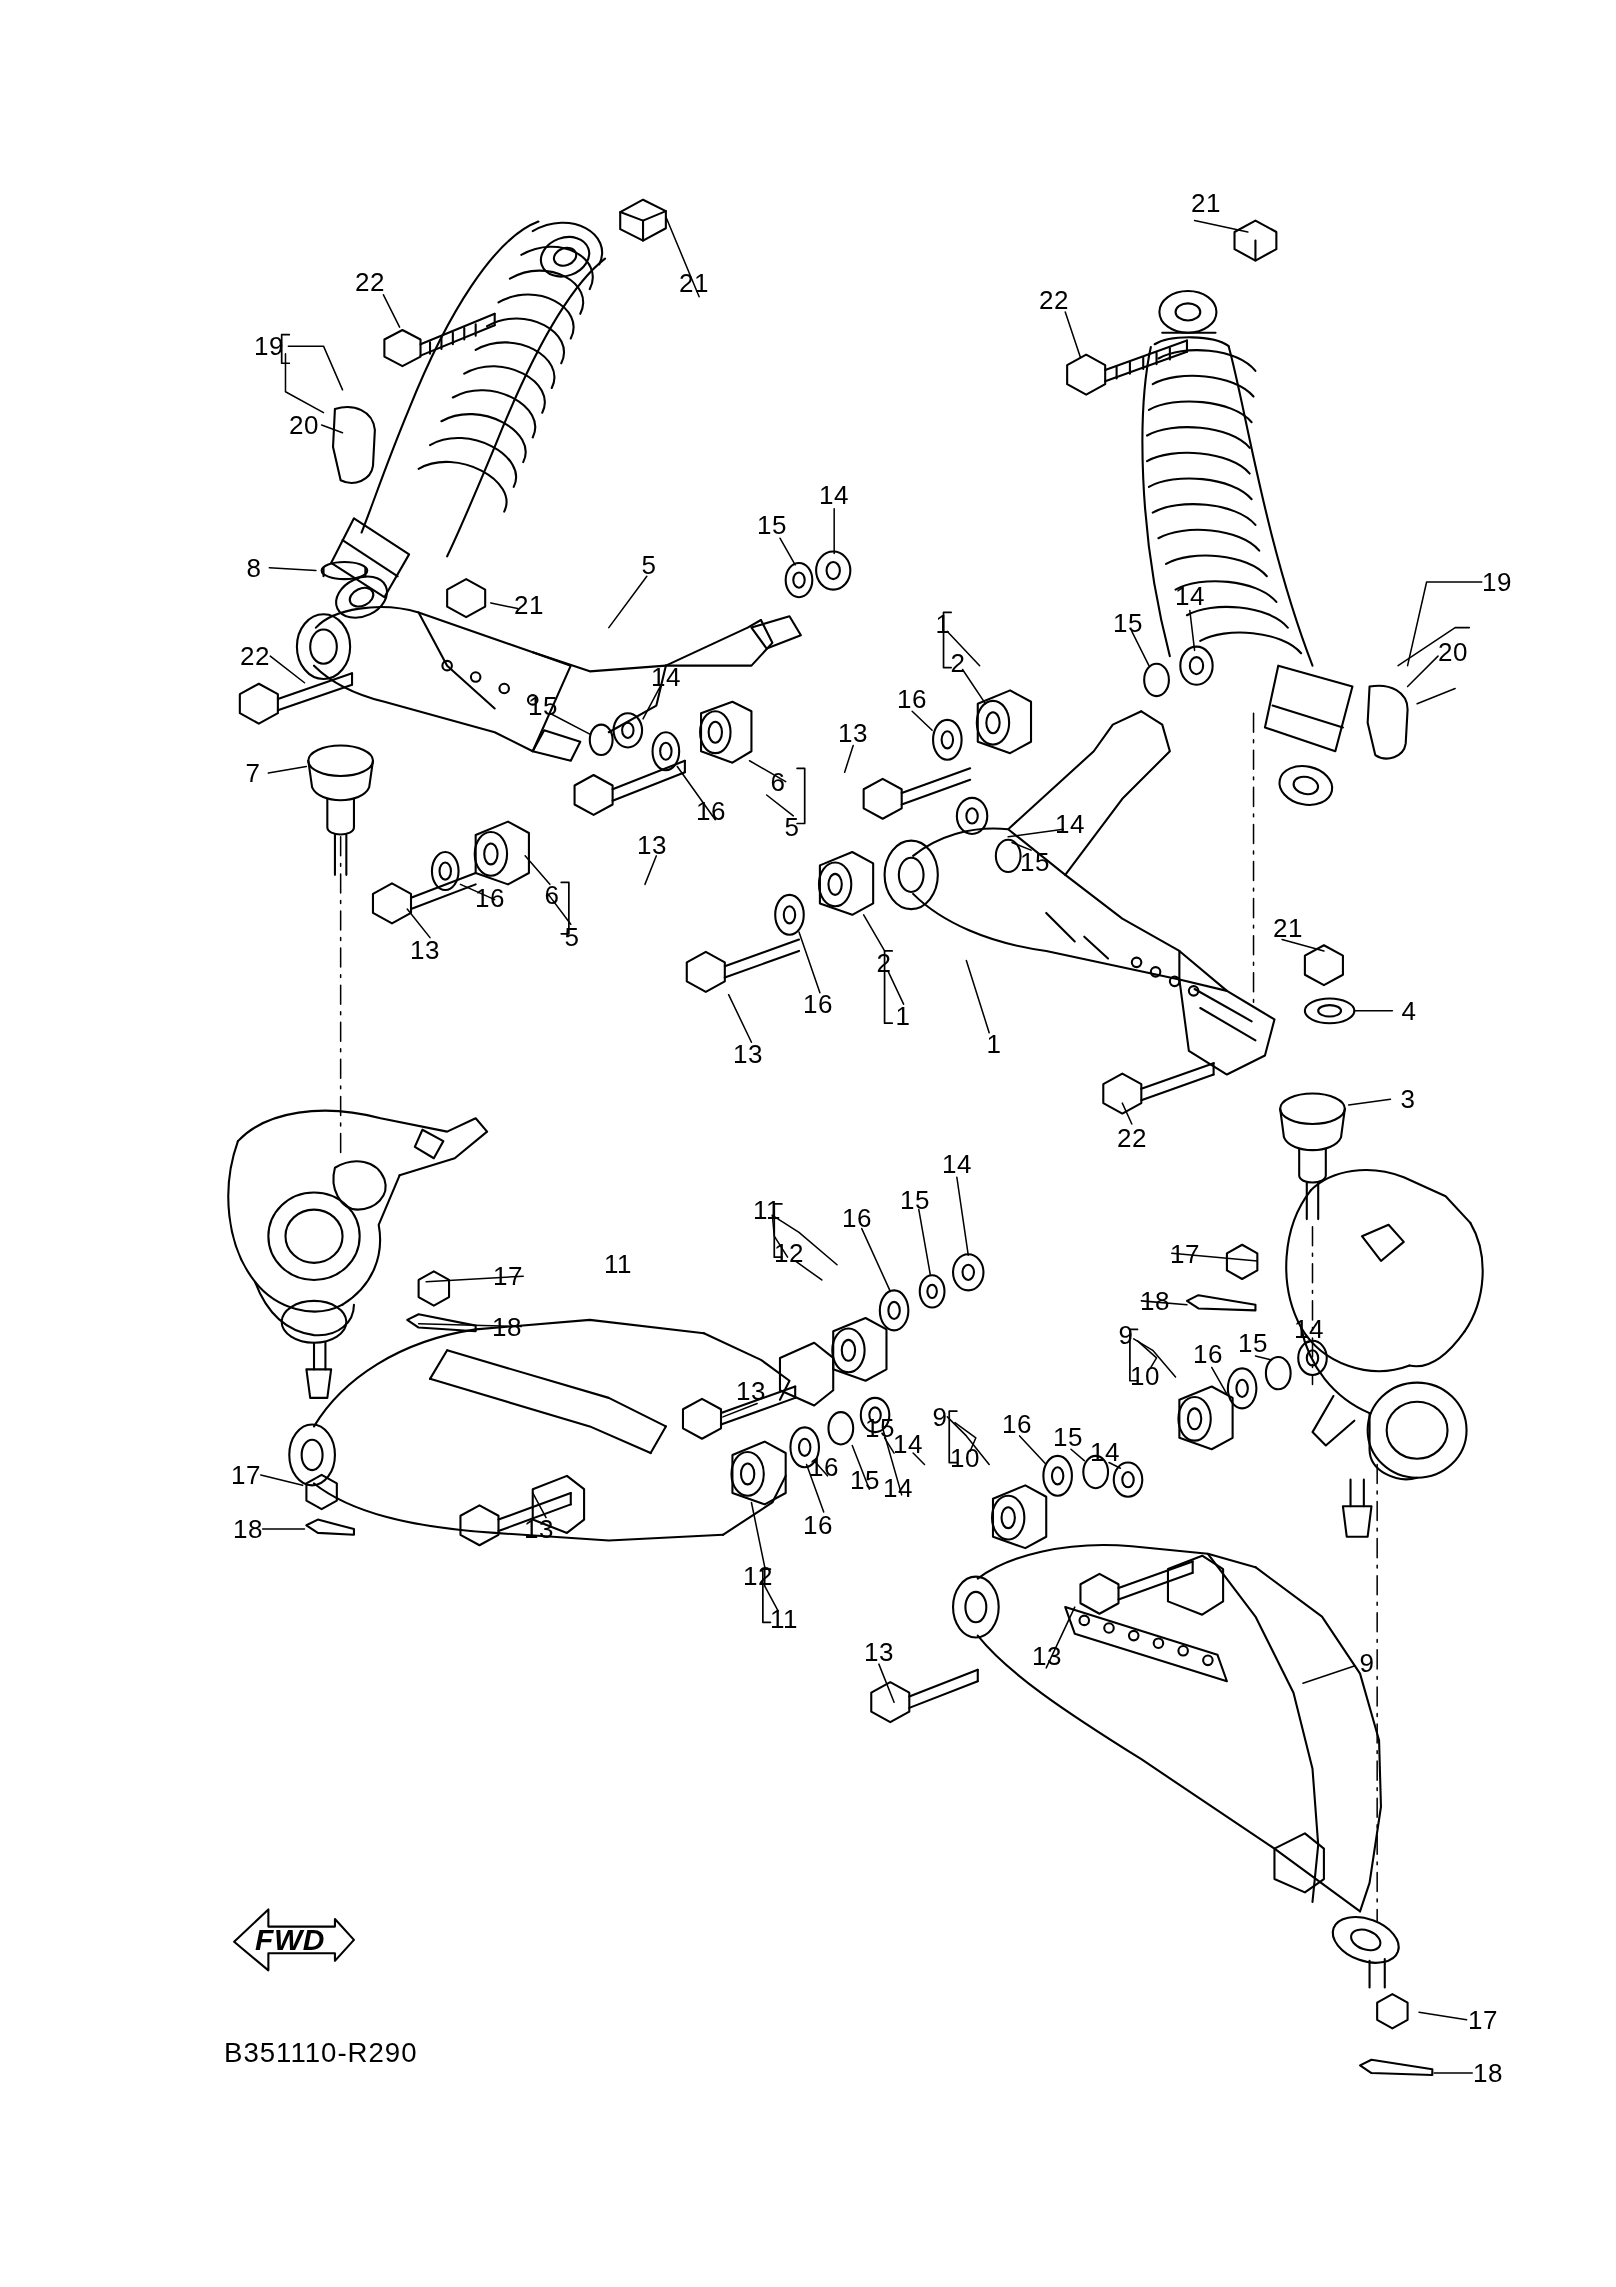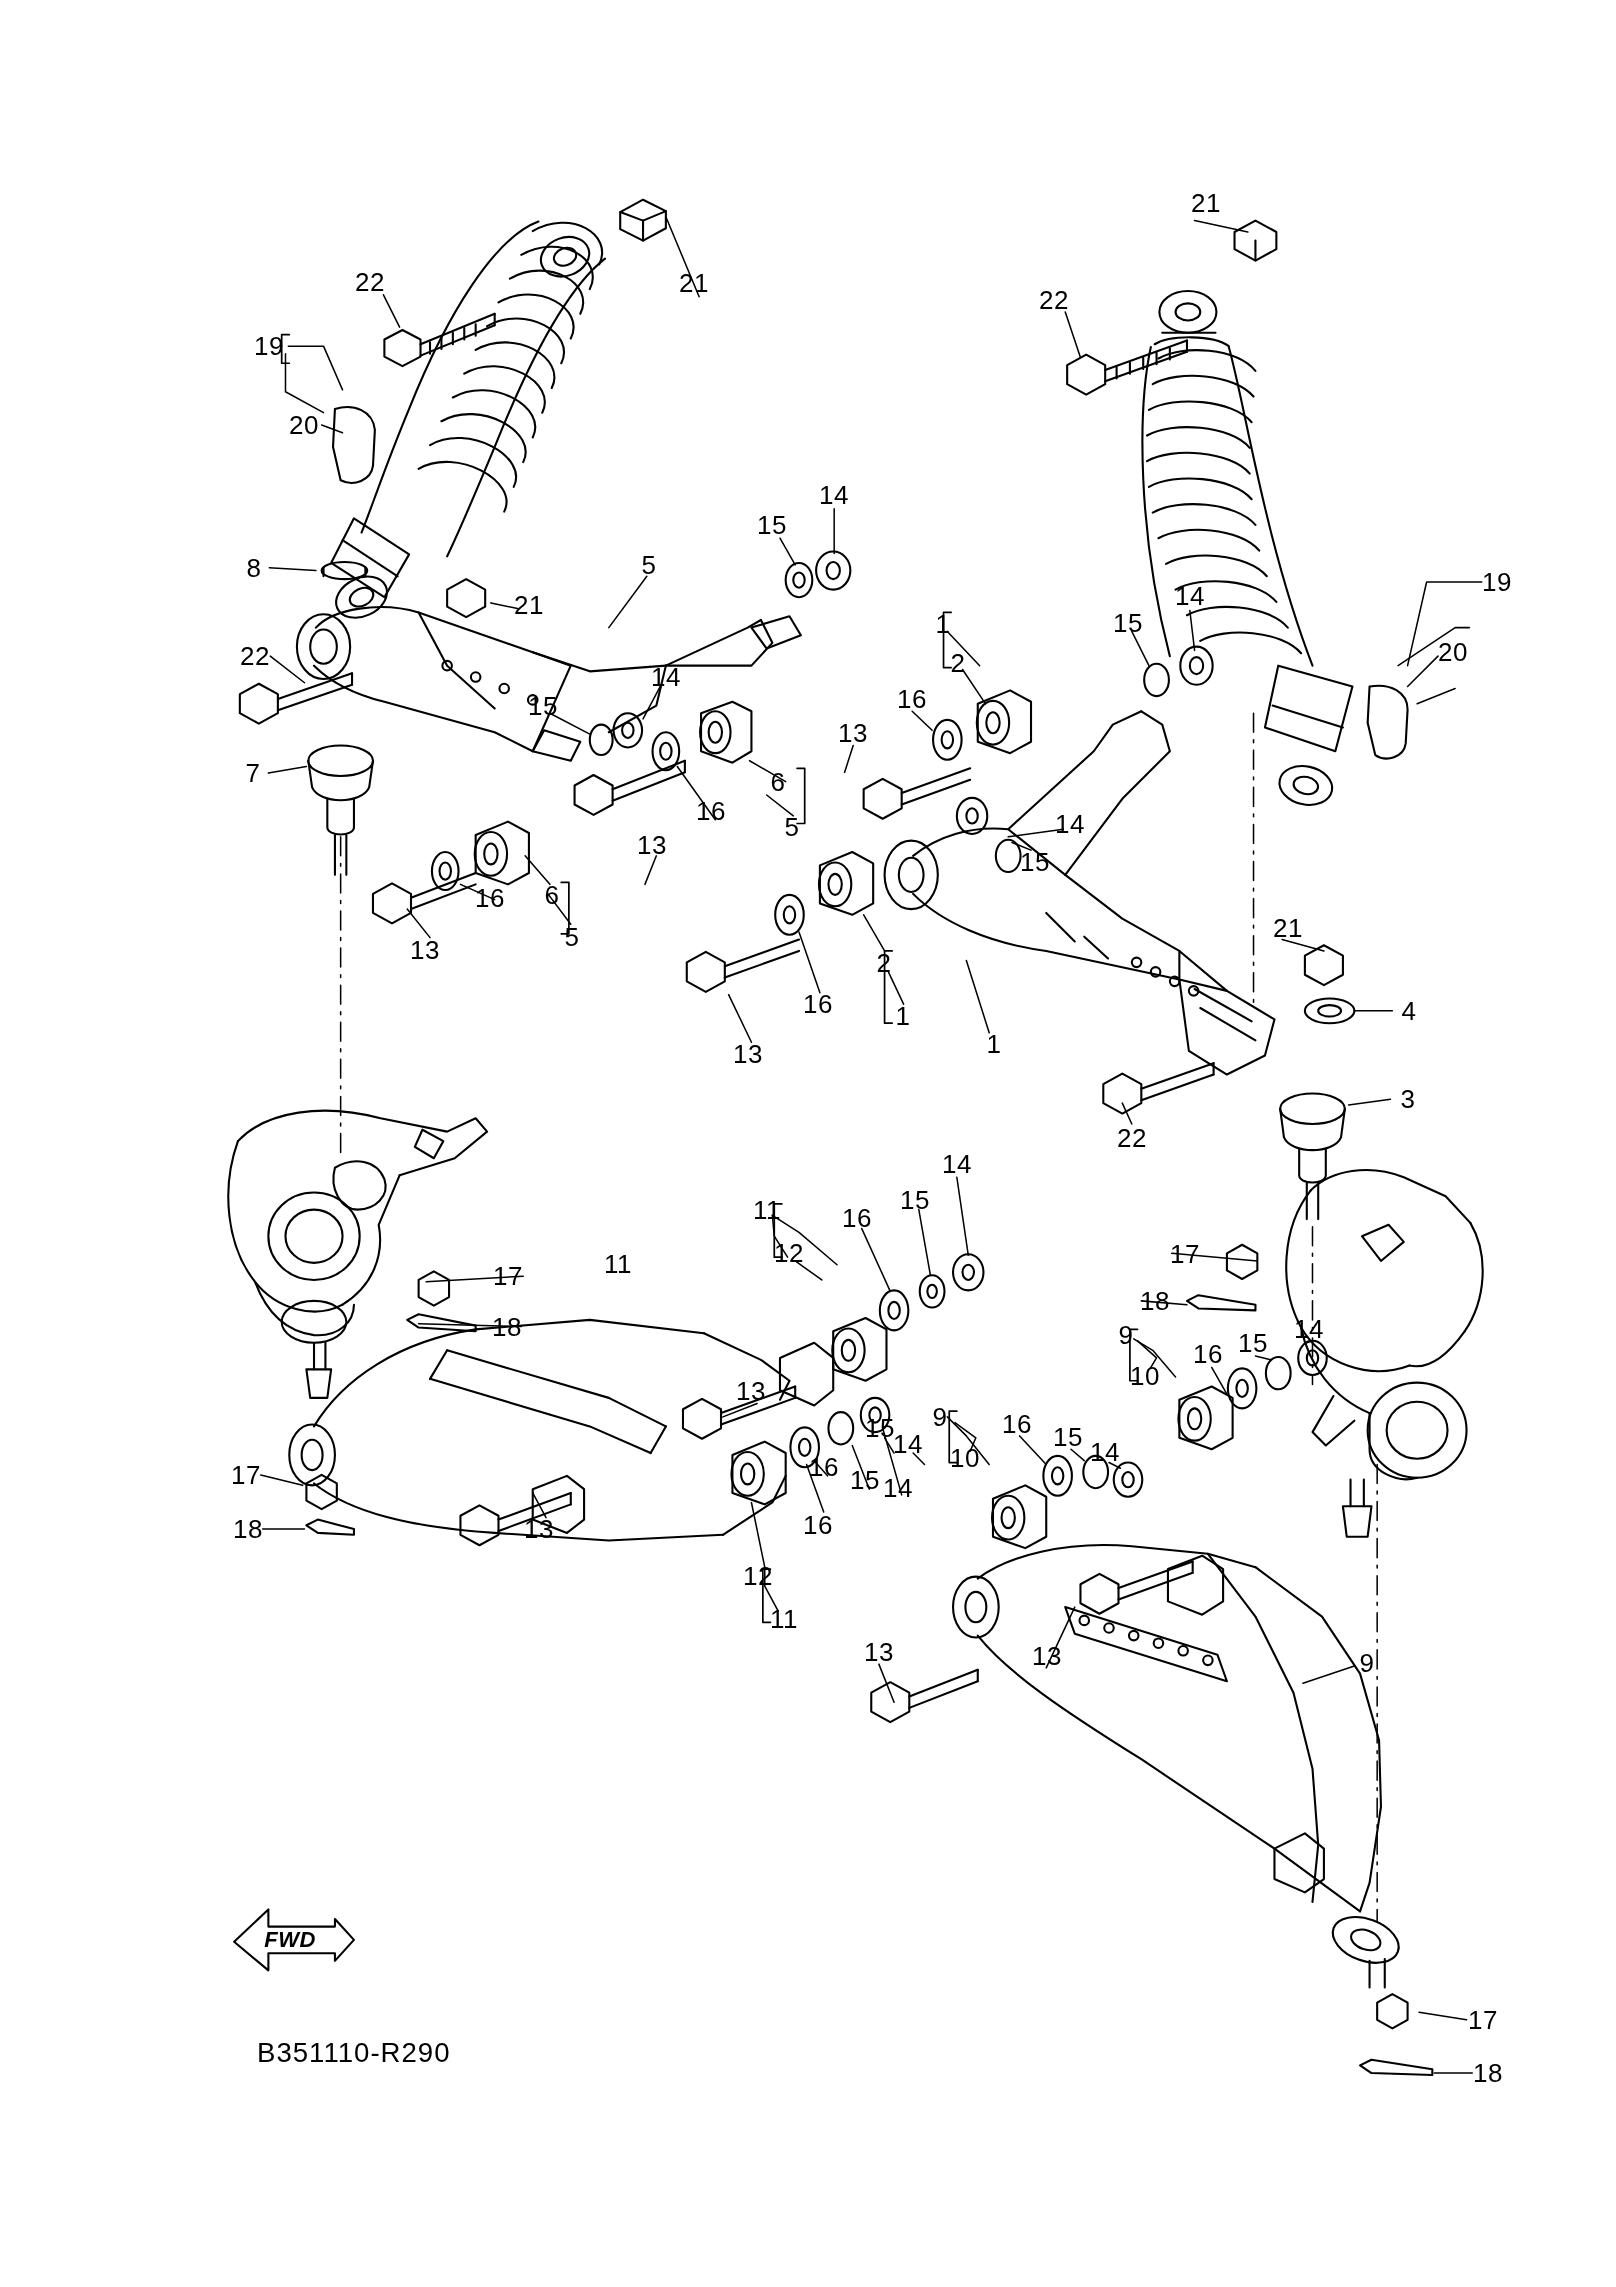--- a/index.html
+++ b/index.html
@@ -33,26 +33,25 @@
     transform: translate(-50%, -50%);
     letter-spacing: 0.5px;
   }
   .partcode {
     position: absolute;
     font-family: "Liberation Sans", sans-serif;
     font-size: 27.6px;
     color: #000000;
     letter-spacing: 1px;
     white-space: nowrap;
-    margin-left: 33px;
   }
   .fwd-label {
     position: absolute;
     font-family: "Liberation Sans", sans-serif;
-    font-size: 22px;
+    font-size: 30px;
     font-weight: bold;
     font-style: italic;
     color: #000000;
     transform: translate(-50%, -50%);
     letter-spacing: 0.5px;
   }
 </style>
 </head>
 <body>
 

